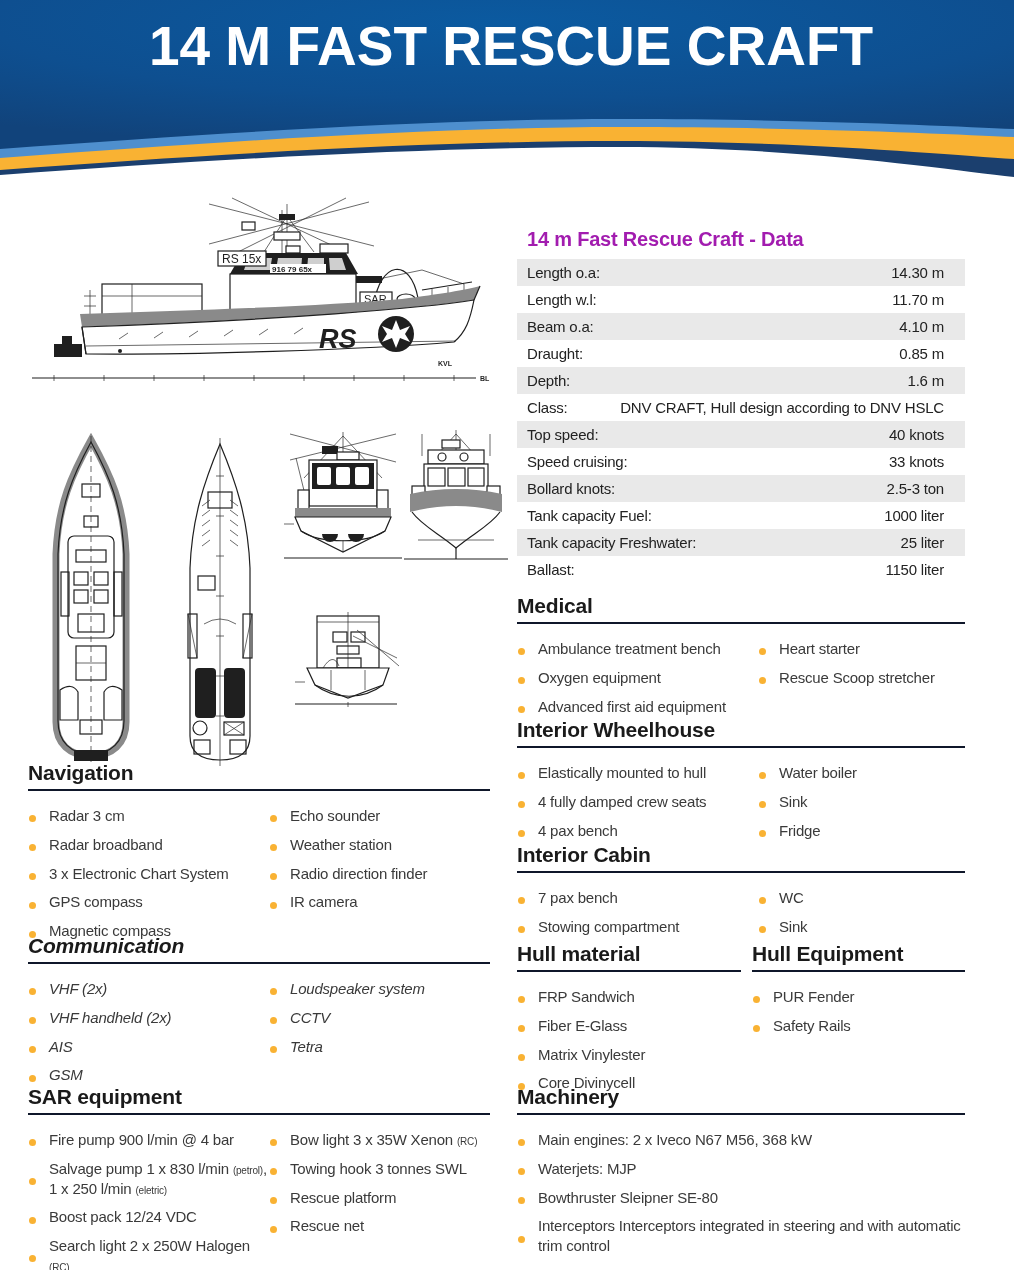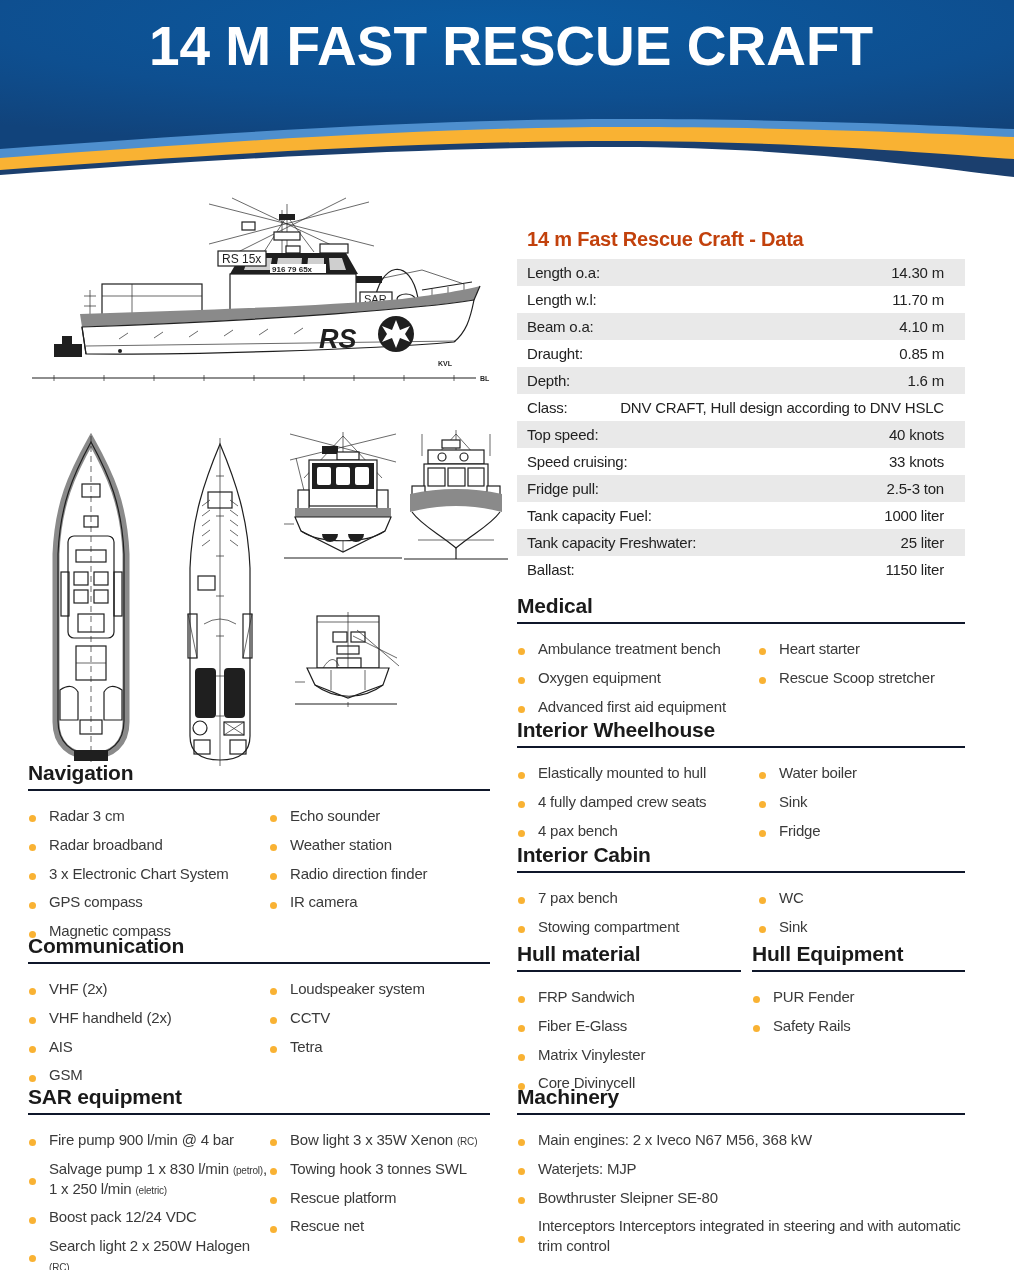--- a/index.html
+++ b/index.html
@@ -8,21 +8,21 @@
   .page { position:relative; width:1014px; height:1270px; background:#fff; overflow:hidden; }
 
   
   .hdr { position:absolute; left:0; top:0; width:1014px; height:192px; }
   .hdr svg { display:block; }
   .hdr-title { position:absolute; left:4px; top:14px; width:1014px; text-align:center;
     color:#fff; font-size:55px; font-weight:700; letter-spacing:0px; }
 
   
   .dtable { position:absolute; left:517px; top:228px; width:448px; }
-  .dtable h2 { font-size:20px; font-weight:700; color:#c2410c; padding-left:10px; margin-bottom:8px; letter-spacing:-0.2px; }
+  .dtable h2 { font-size:20px; font-weight:700; color:#a21caf; padding-left:10px; margin-bottom:8px; letter-spacing:-0.2px; }
   .trow { display:flex; align-items:center; height:27px; padding:0 21px 0 10px; font-size:15px; color:#222; letter-spacing:-0.2px; }
   .trow:nth-child(odd) { background:#e9e9e9; }
   .tlabel { white-space:nowrap; }
   .tvalue { margin-left:auto; text-align:right; white-space:nowrap; }
 
   
   .section { position:absolute; }
   .sec-h { font-size:21px; font-weight:700; color:#1a1a1a; letter-spacing:-0.2px;
     border-bottom:2px solid #0f172a; padding-bottom:4px; margin-bottom:15px; }
   .cols { display:flex; }
@@ -315,21 +315,21 @@
         </div>
         <div class="trow">
           <span class="tlabel">Top speed:</span>
           <span class="tvalue">40 knots</span>
         </div>
         <div class="trow">
           <span class="tlabel">Speed cruising:</span>
           <span class="tvalue">33 knots</span>
         </div>
         <div class="trow">
-          <span class="tlabel">Fridge pull:</span>
+          <span class="tlabel">Bollard knots:</span>
           <span class="tvalue">2.5-3 ton</span>
         </div>
         <div class="trow">
           <span class="tlabel">Tank capacity Fuel:</span>
           <span class="tvalue">1000 liter</span>
         </div>
         <div class="trow">
           <span class="tlabel">Tank capacity Freshwater:</span>
           <span class="tvalue">25 liter</span>
         </div>
@@ -529,21 +529,21 @@
             <span class="dot"></span>
             <span class="itx">Radio direction finder</span>
           </li>
           <li>
             <span class="dot"></span>
             <span class="itx">IR camera</span>
           </li>
         </ul>
       </div>
   </div>
-  <div class="section" style="left:28px; top:934px; width:462px;">
+  <div class="section" style="left:28px; top:934px; width:462px;font-style:italic;">
     <h2 class="sec-h">Communication</h2>
       <div class="cols">
         <ul class="blist">
           <li>
             <span class="dot"></span>
             <span class="itx">VHF (2x)</span>
           </li>
           <li>
             <span class="dot"></span>
             <span class="itx">VHF handheld (2x)</span>

